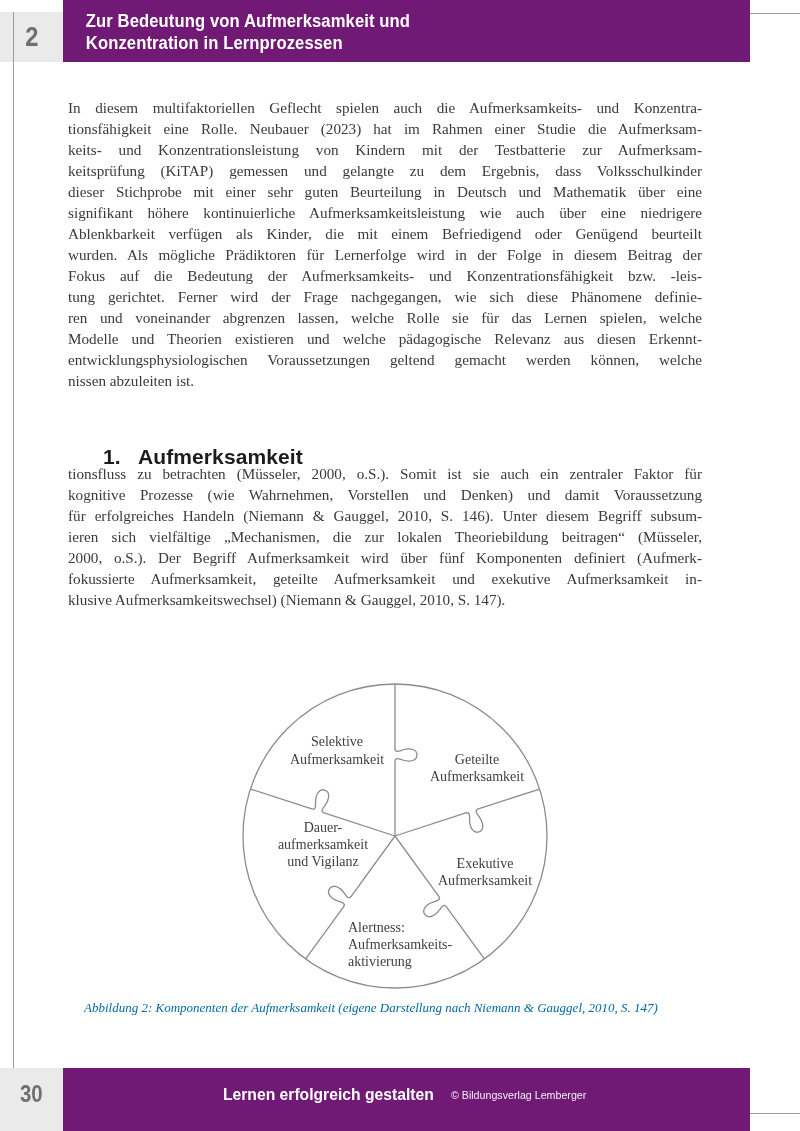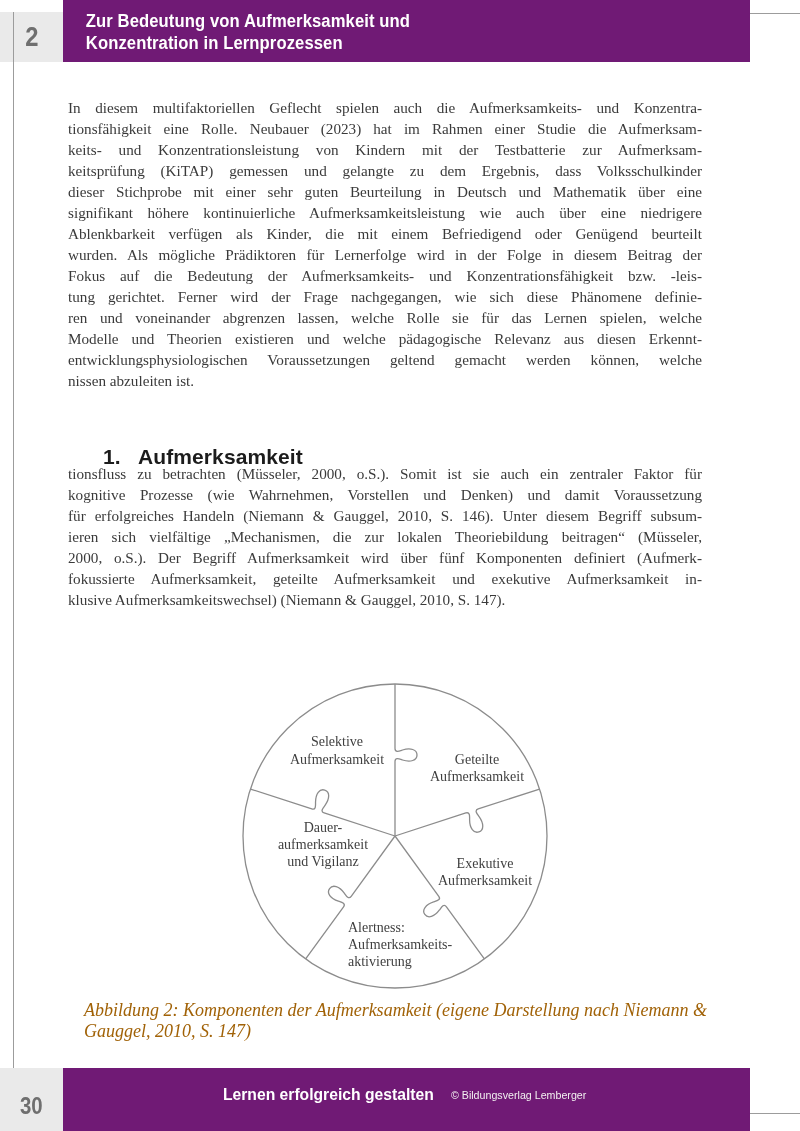--- a/index.html
+++ b/index.html
@@ -34,31 +34,31 @@
   .section-heading{position:absolute;left:92px;top:434px;margin:11px;
       font-family:"Liberation Sans",sans-serif;font-weight:bold;font-size:21px;
       color:#1c1c1c;letter-spacing:.1px;}
   .section-heading .num{display:inline-block;width:35px;}
 
   
   .diagram{position:absolute;left:235px;top:676px;width:320px;height:320px;}
   .diagram circle,.diagram path{fill:none;stroke:#8c8c8c;stroke-width:1.3;}
   .diagram text{font-family:"Liberation Serif",serif;font-size:14px;fill:#3f3f3f;}
   .caption{position:absolute;left:84px;top:1000px;width:650px;
-      font-style:italic;font-size:18px;color:#a16207;}
+      font-style:italic;font-size:13px;color:#0369a1;}
 
   
   .banner.bottom{top:1068px;height:63px;display:flex;align-items:flex-start;
       justify-content:center;padding:0;box-sizing:border-box;}
   .footer-title{padding:17px 0 0 21px;font-family:"Liberation Sans",sans-serif;
       font-weight:bold;font-size:16.5px;color:#fff;transform:scaleX(.95);
       transform-origin:left top;}
   .footer-copy{padding:21px 25px 0 0;font-family:"Liberation Sans",sans-serif;
       font-size:11px;color:#f3f1f1;transform:scaleX(.97);transform-origin:right top;}
-  .numbox.bottom{top:1068px;height:63px;font-size:24px;align-items:center;}
+  .numbox.bottom{top:1068px;height:63px;font-size:24px;align-items:flex-start;}
   .numbox.bottom .squeeze{margin-top:12px;}
 </style>
 </head>
 <body>
 
 <div class="page">
 
   <div class="banner top">
     <div class="banner-title">
       <div>Zur Bedeutung von Aufmerksamkeit und</div>

